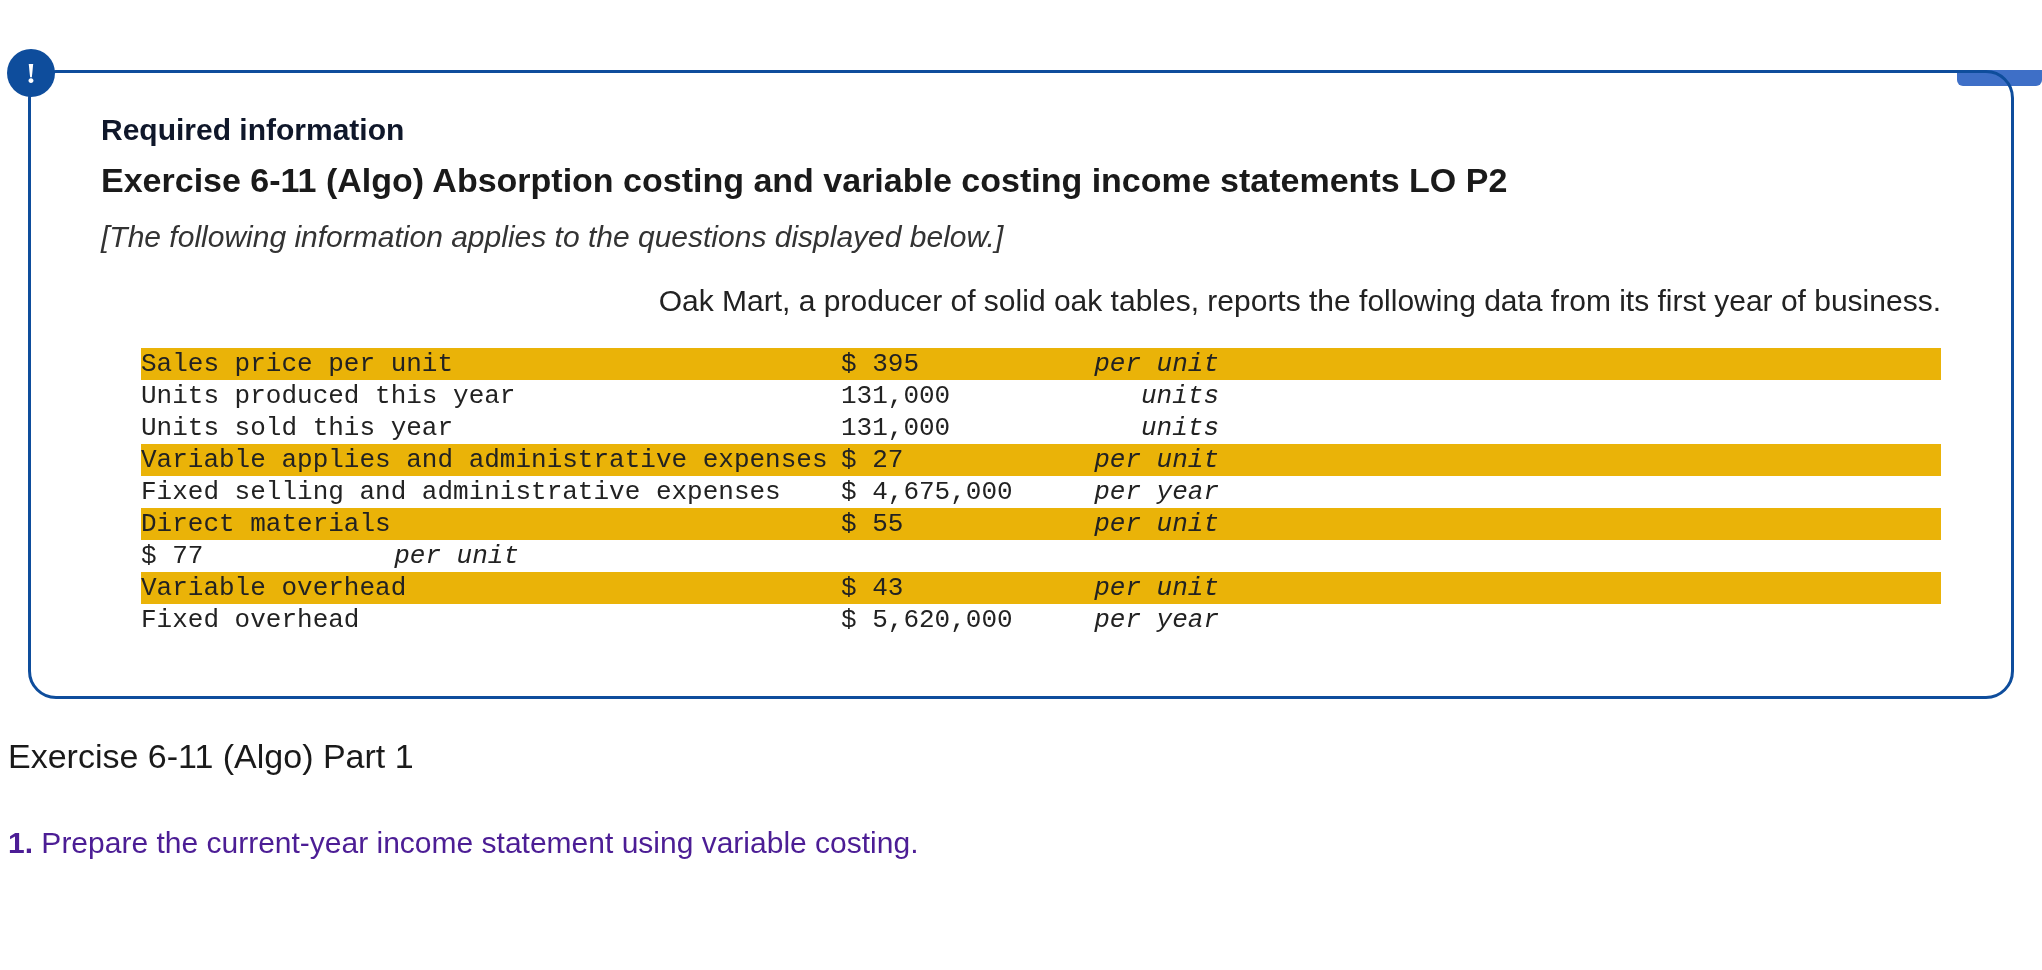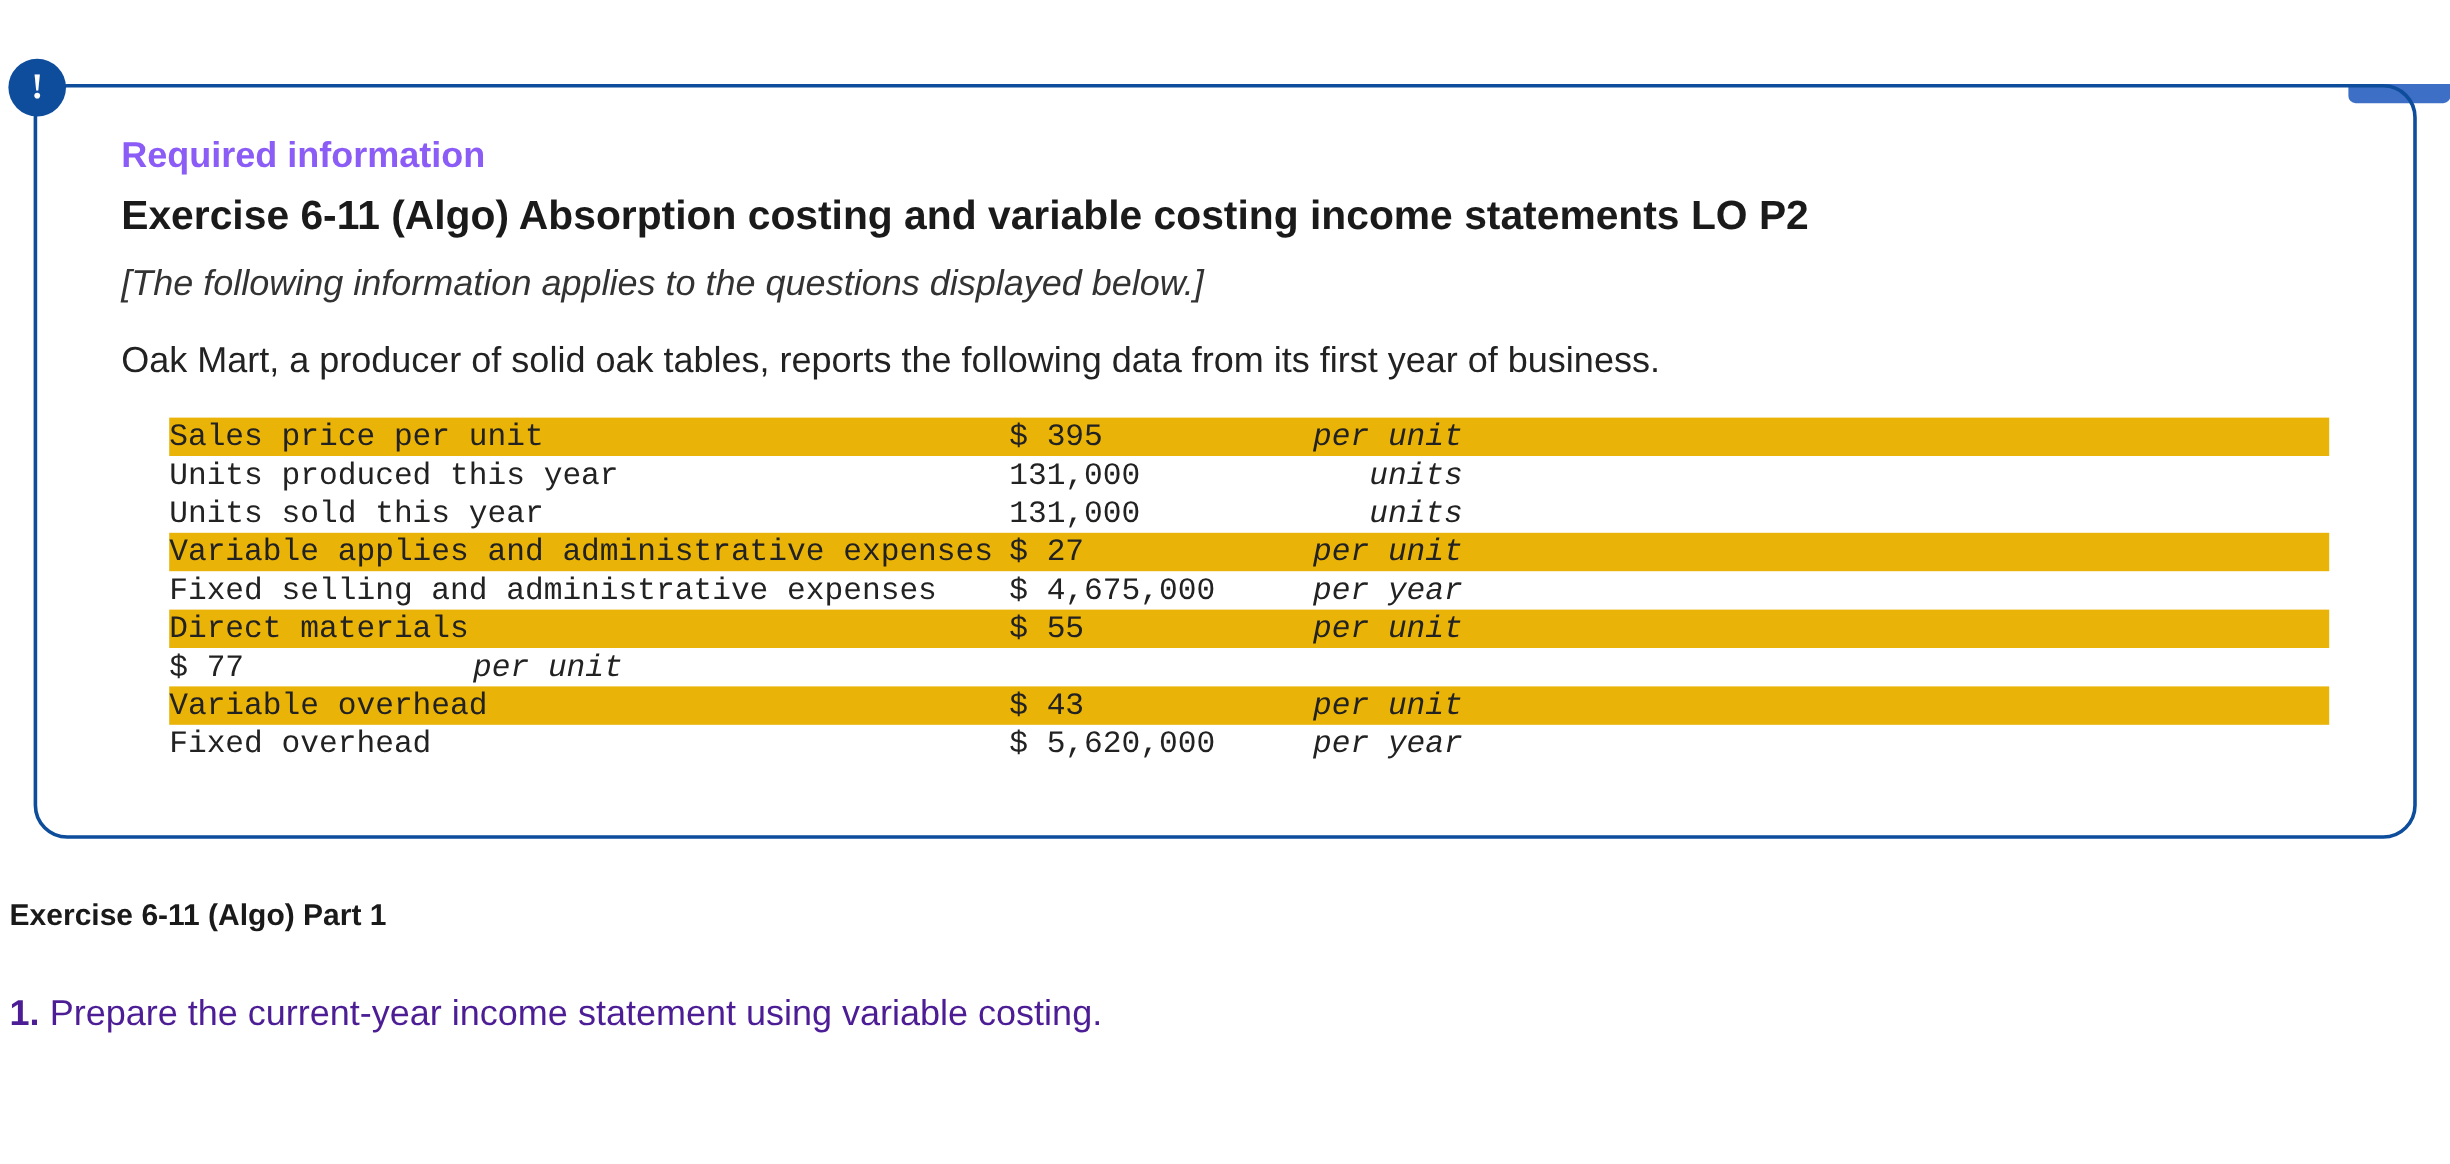--- a/index.html
+++ b/index.html
@@ -46,41 +46,42 @@
     border-radius: 50%;
     color: #ffffff;
     font-weight: 900;
     font-size: 30px;
     line-height: 48px;
     text-align: center;
     font-family: Georgia, "Times New Roman", serif;
   }
 
   .req-label {
-    color: #8b5cf6;
+    color: #0f172a;
     font-weight: 800;
     font-size: 30px;
     margin-bottom: 14px;
   }
   .exercise-title {
     font-weight: 800;
     font-size: 34px;
     color: #1a1a1a;
     margin-bottom: 20px;
   }
   .italic-note {
     font-style: italic;
     font-size: 30px;
     color: #333;
     margin-bottom: 30px;
   }
   .intro-text {
     font-size: 30px;
     color: #222;
     margin-bottom: 30px;
+    text-align: right;
   }
 
   
   .data-table {
     font-family: "Courier New", Courier, monospace;
     font-size: 26px;
     color: #222222;
     padding-left: 40px;
   }
   .data-row {
@@ -102,23 +103,23 @@
   .data-value-unit {
     flex: 0 0 160px;
     text-align: right;
     white-space: pre;
     padding-left: 8px;
     font-style: italic;
   }
 
   
   .part-title {
-    margin: 50px 0 0 8px;
-    font-weight: 700;
-    font-size: 25px;
+    margin: 38px 0 0 8px;
+    font-weight: 400;
+    font-size: 34px;
     color: #1a1a1a;
   }
   .instruction {
     margin: 50px 0 0 8px;
     font-size: 30px;
     color: #4c1d95;
   }
   .instruction .num {
     font-weight: 800;
   }

